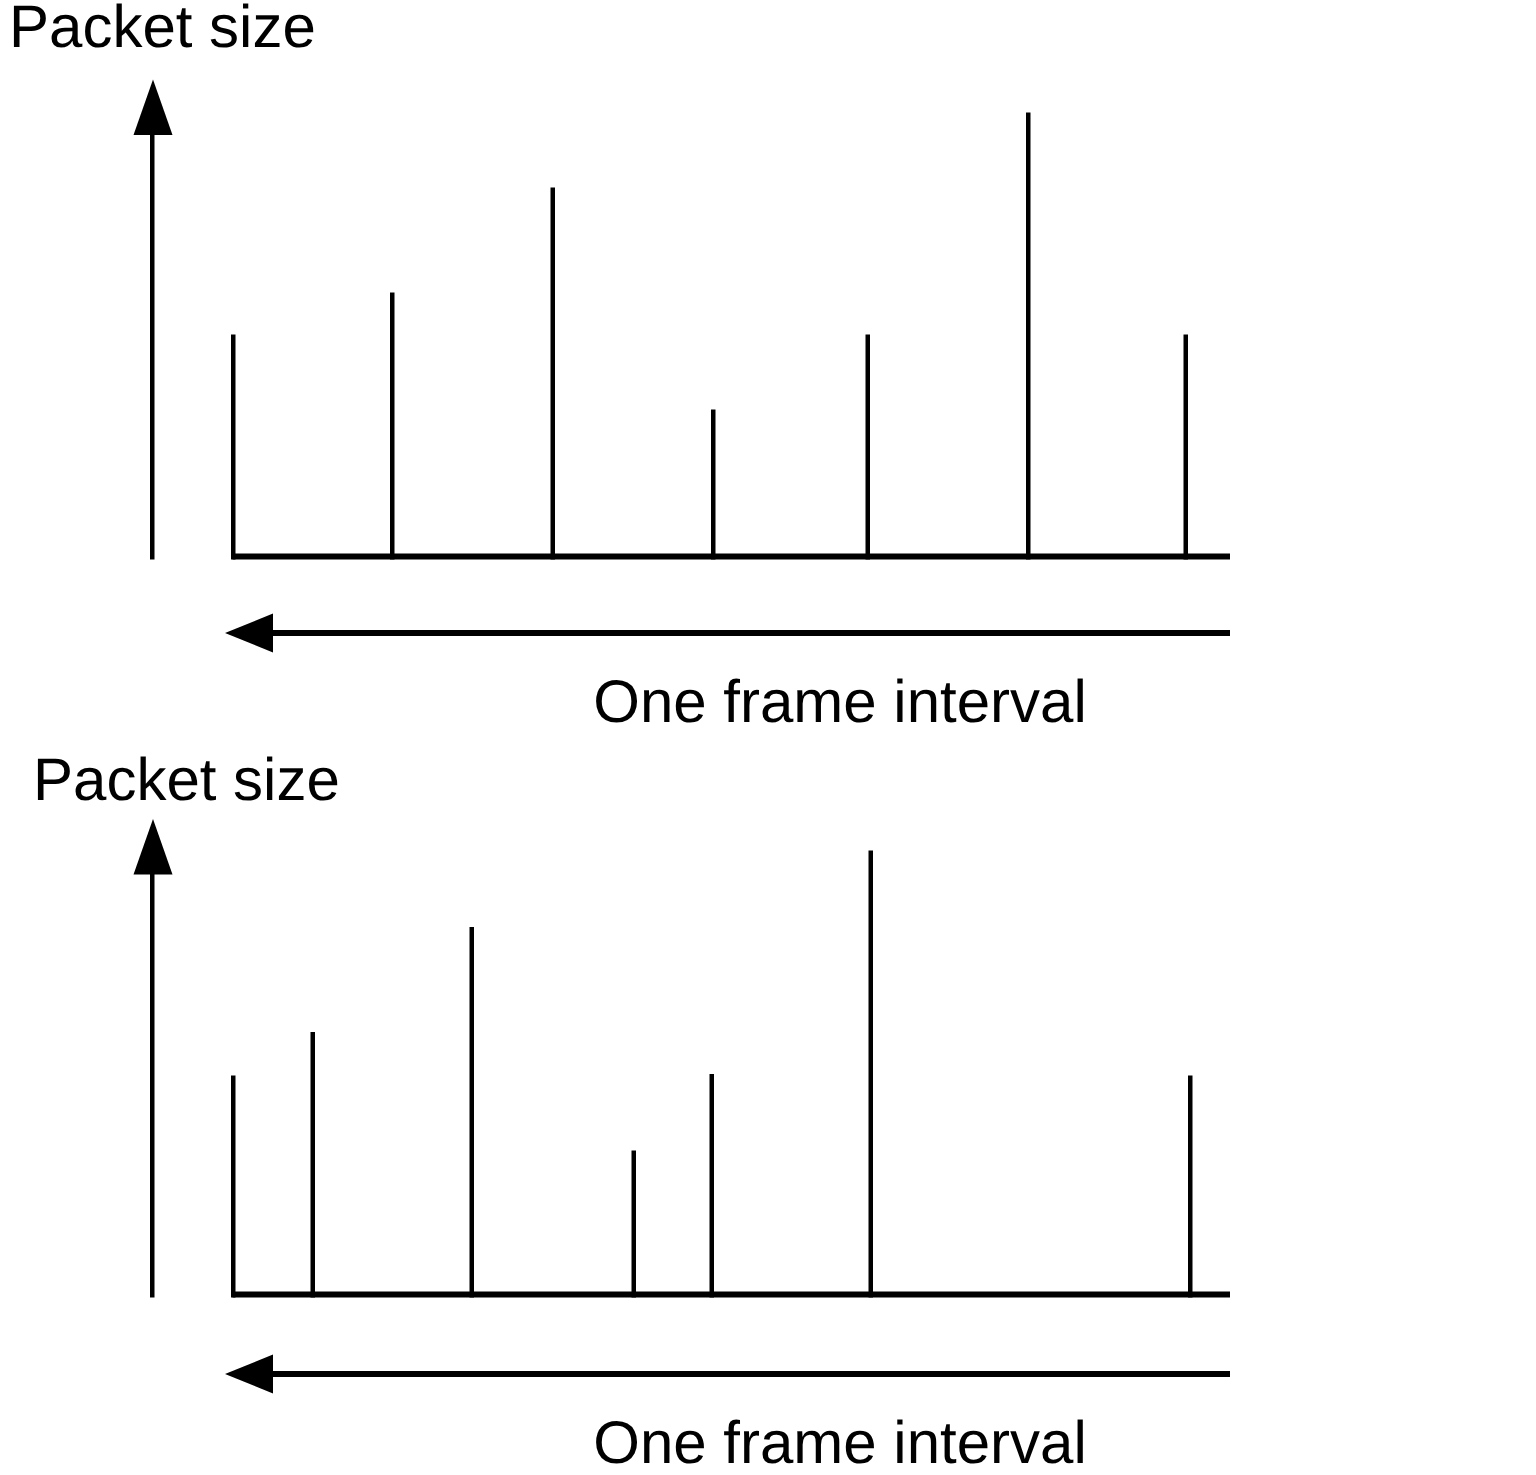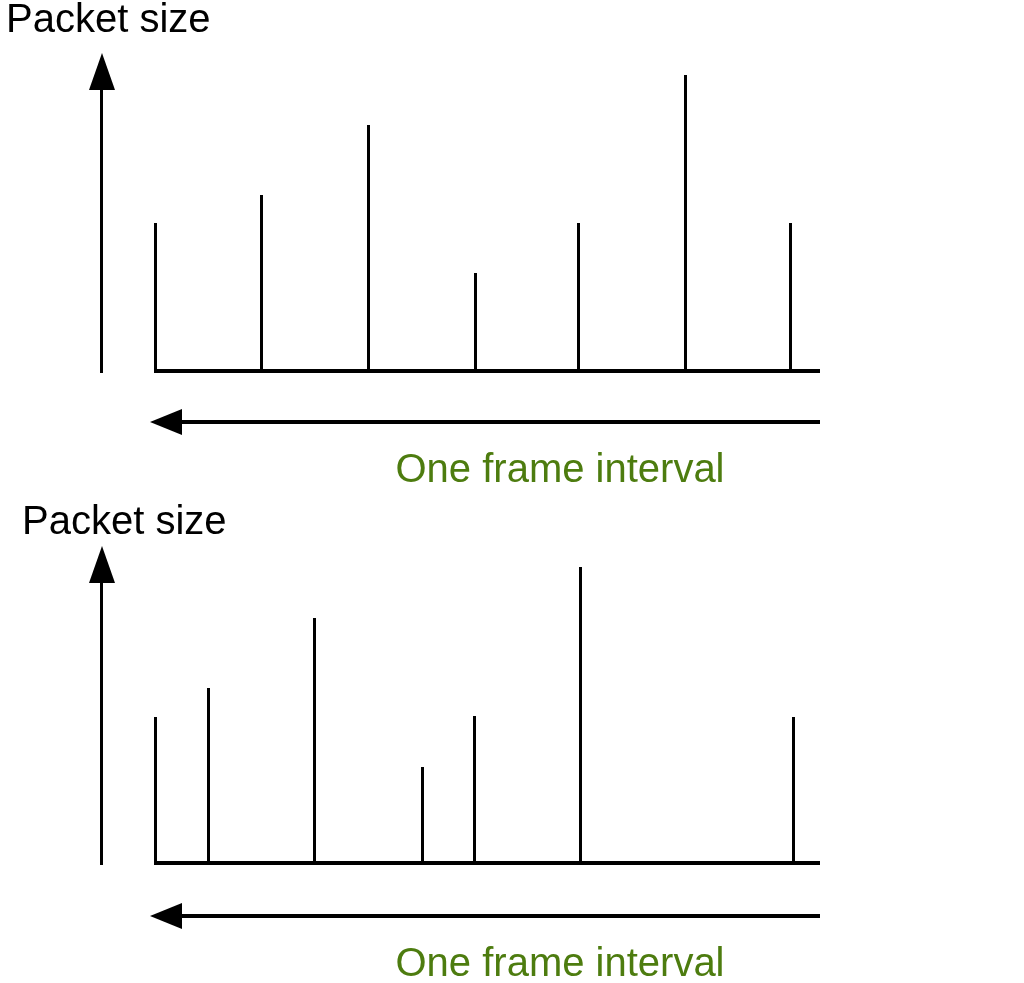--- a/index.html
+++ b/index.html
@@ -30,21 +30,21 @@
   .lbl-bottom { left: 22px; top: 498px; }
 
   .interval-label {
     position: absolute;
     left: 130px;
     width: 860px;
     text-align: center;
     font-size: 40px;
     line-height: 1.1;
     white-space: nowrap;
-    color: #4d7c0f;
+    color: #000000;
   }
   .il-top { top: 446px; }
   .il-bottom { top: 940px; }
 
   
   .y-line {
     position: absolute;
     width: 3px;
     background: #000;
     left: 100px;

